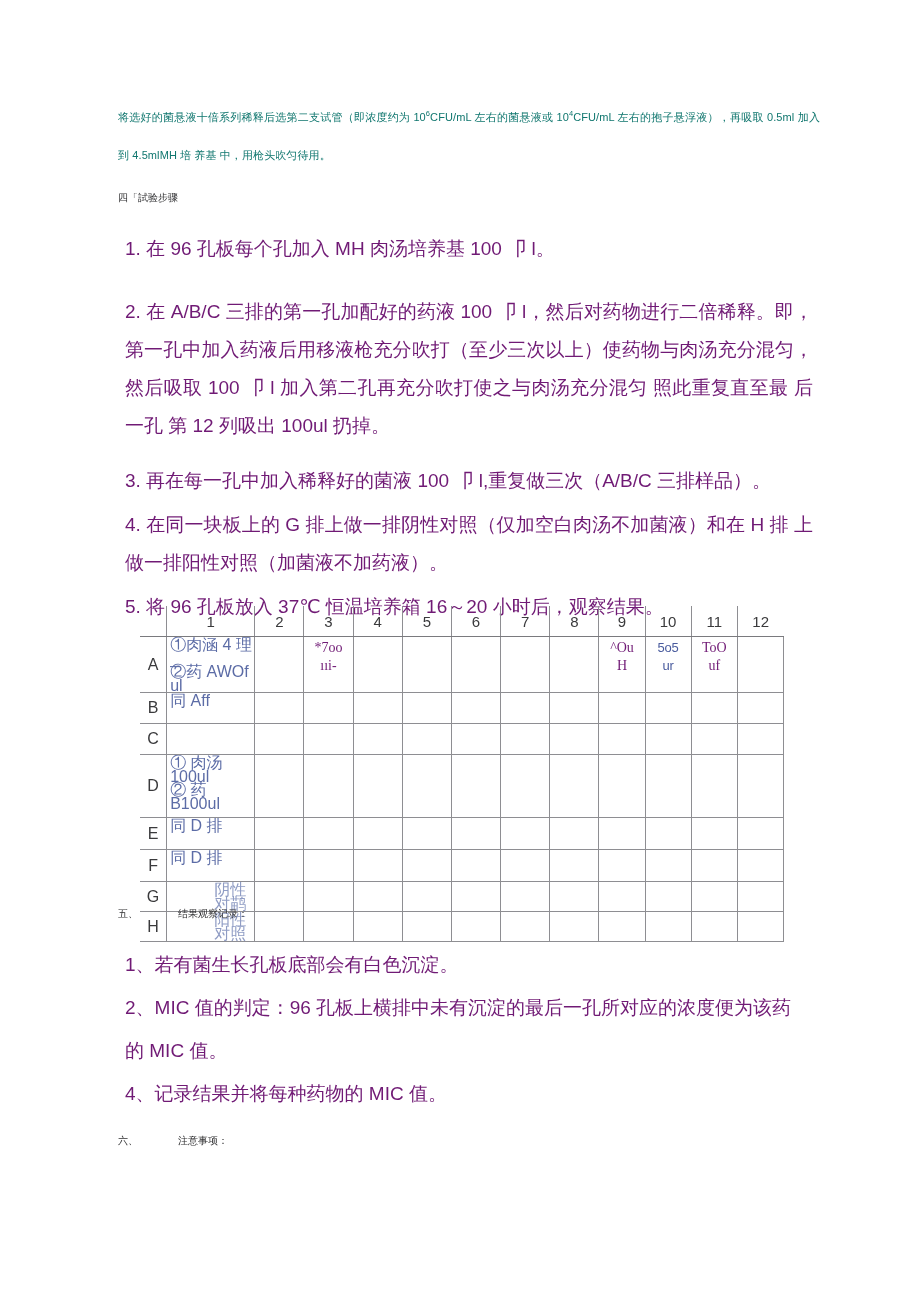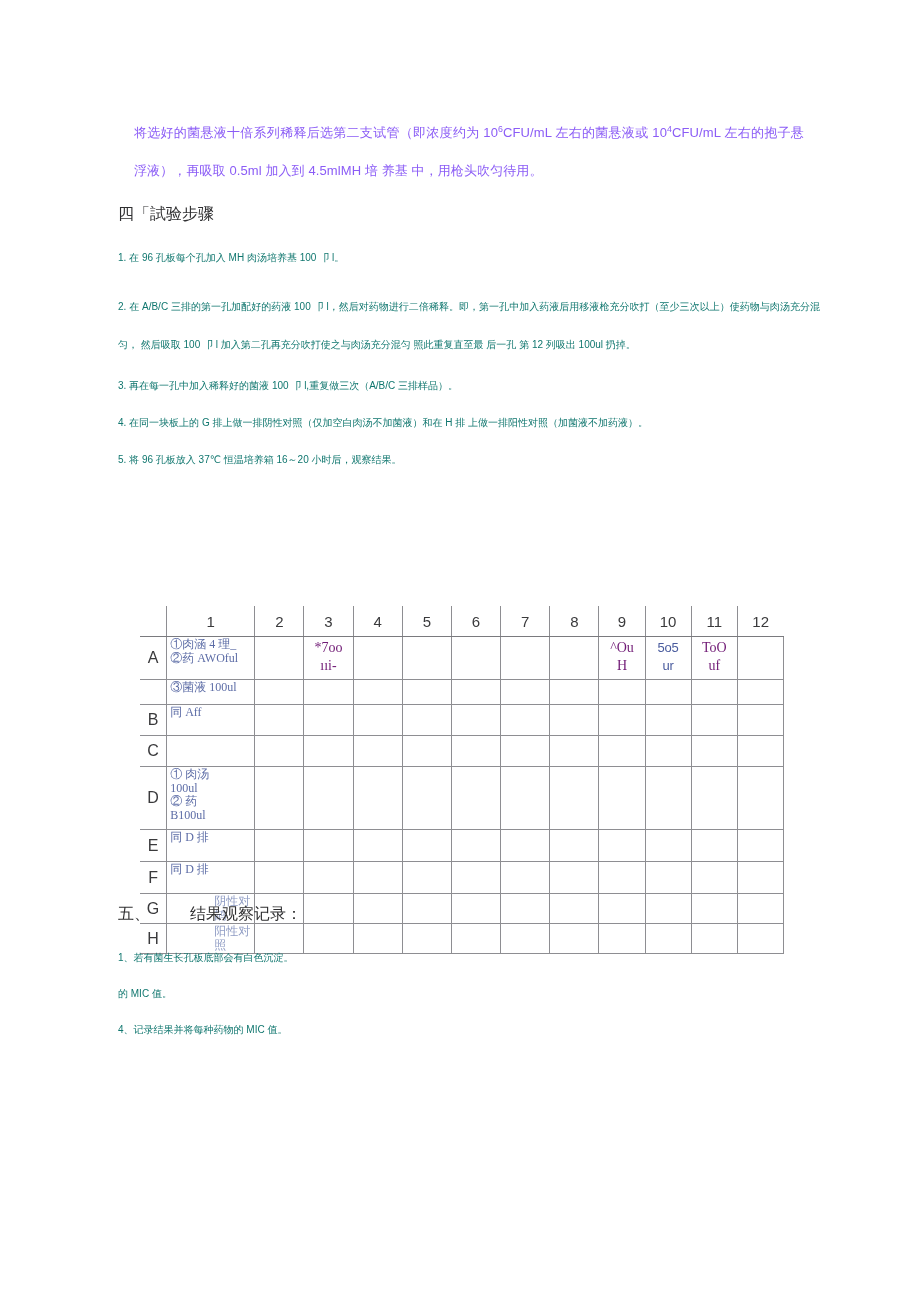--- a/index.html
+++ b/index.html
@@ -27,43 +27,43 @@
 
   #content {
     position: absolute;
     left: 118px;
     top: 98px;
     width: 702px;
   }
 
   
   .para {
-    font-size: 13px;
+    font-size: 11px;
     line-height: 38px;
-    color: #8b5cf6;
+    color: #0f766e;
     letter-spacing: 0.1px;
     text-align: justify;
     text-justify: inter-character;
-    margin: 16px;
+    margin: 0;
   }
   .para.lead {
     margin-bottom: 2px;
   }
   .section-head {
-    font-size: 16px;
+    font-size: 10px;
     line-height: 36px;
     color: #2f2f31;
     margin: 0;
     font-family: "Liberation Serif", "DejaVu Serif", serif;
   }
   .step {
-    font-size: 10px;
+    font-size: 19px;
     line-height: 36px;
-    color: #0f766e;
-    margin: 0;
+    color: #701a75;
+    margin: 7px;
     text-align: justify;
     text-justify: inter-character;
   }
   .step.multiline {
     line-height: 38px;
   }
   .gapA { height: 12px; }
   .gapB { height: 8px; }
   .gapC { height: 4px; }
   sup.sx {
@@ -136,24 +136,24 @@
   }
   td.rowlabel.blank { color: transparent; }
 
   
   tr.faint td { border-bottom: 1px dotted #b9b9bd; }
   tr.faint-solid td { border-bottom: 1px solid #a9a9ad; }
 
   
   .anno {
     color: #5c6ca6;
-    font-size: 12px;
+    font-size: 16px;
     line-height: 13.5px;
     padding: 1px 2px 0 3px;
-    font-family: Liberation Serif, serif;
+    font-family: Liberation Sans, sans-serif;
     white-space: normal;
     word-break: break-all;
   }
   .anno.serif {
     font-family: "Liberation Serif", "DejaVu Serif", serif;
     font-size: 14px;
     line-height: 18px;
     text-align: center;
     padding: 2px 0 0 0;
     color: #701a75;
@@ -284,37 +284,20 @@
           </td>
           <td>
             <div class="anno serif">
               <span class="l2">ToO</span>
               <span class="l2">uf</span>
             </div>
           </td>
           <td class="lastcol"></td>
         </tr>
 
-        <tr class="r-A2 faint-solid">
-          <td class="rowlabel blank"></td>
-          <td>
-            <div class="anno">③菌液 100ul</div>
-          </td>
-          <td></td>
-          <td></td>
-          <td></td>
-          <td></td>
-          <td></td>
-          <td></td>
-          <td></td>
-          <td></td>
-          <td></td>
-          <td></td>
-          <td class="lastcol"></td>
-        </tr>
 
         <tr class="r-B faint">
           <td class="rowlabel">B</td>
           <td>
             <div class="anno">同 Aff</div>
           </td>
           <td></td>
           <td></td>
           <td></td>
           <td></td>
@@ -444,21 +427,23 @@
     </table>
   </div>
 
   <div id="content-lower" style="position:absolute; left:118px; top:896px; width:702px;">
 
     <p class="section-head"><span>五、</span><span class="spacer-wide"></span><span>结果观察记录：</span></p>
 
     <div class="gapB"></div>
 
     <p class="step">1、若有菌生长孔板底部会有白色沉淀。</p>
+    <p class="step">2、MIC 值的判定：96 孔板上横排中未有沉淀的最后一孔所对应的浓度便为该药</p>
     <p class="step">的 MIC 值。</p>
     <p class="step">4、记录结果并将每种药物的 MIC 值。</p>
 
     <div class="gapC"></div>
 
+    <p class="section-head"><span>六、</span><span class="spacer-wide"></span><span>注意事项：</span></p>
 
   </div>
 
 </div>
 
 </body></html>

